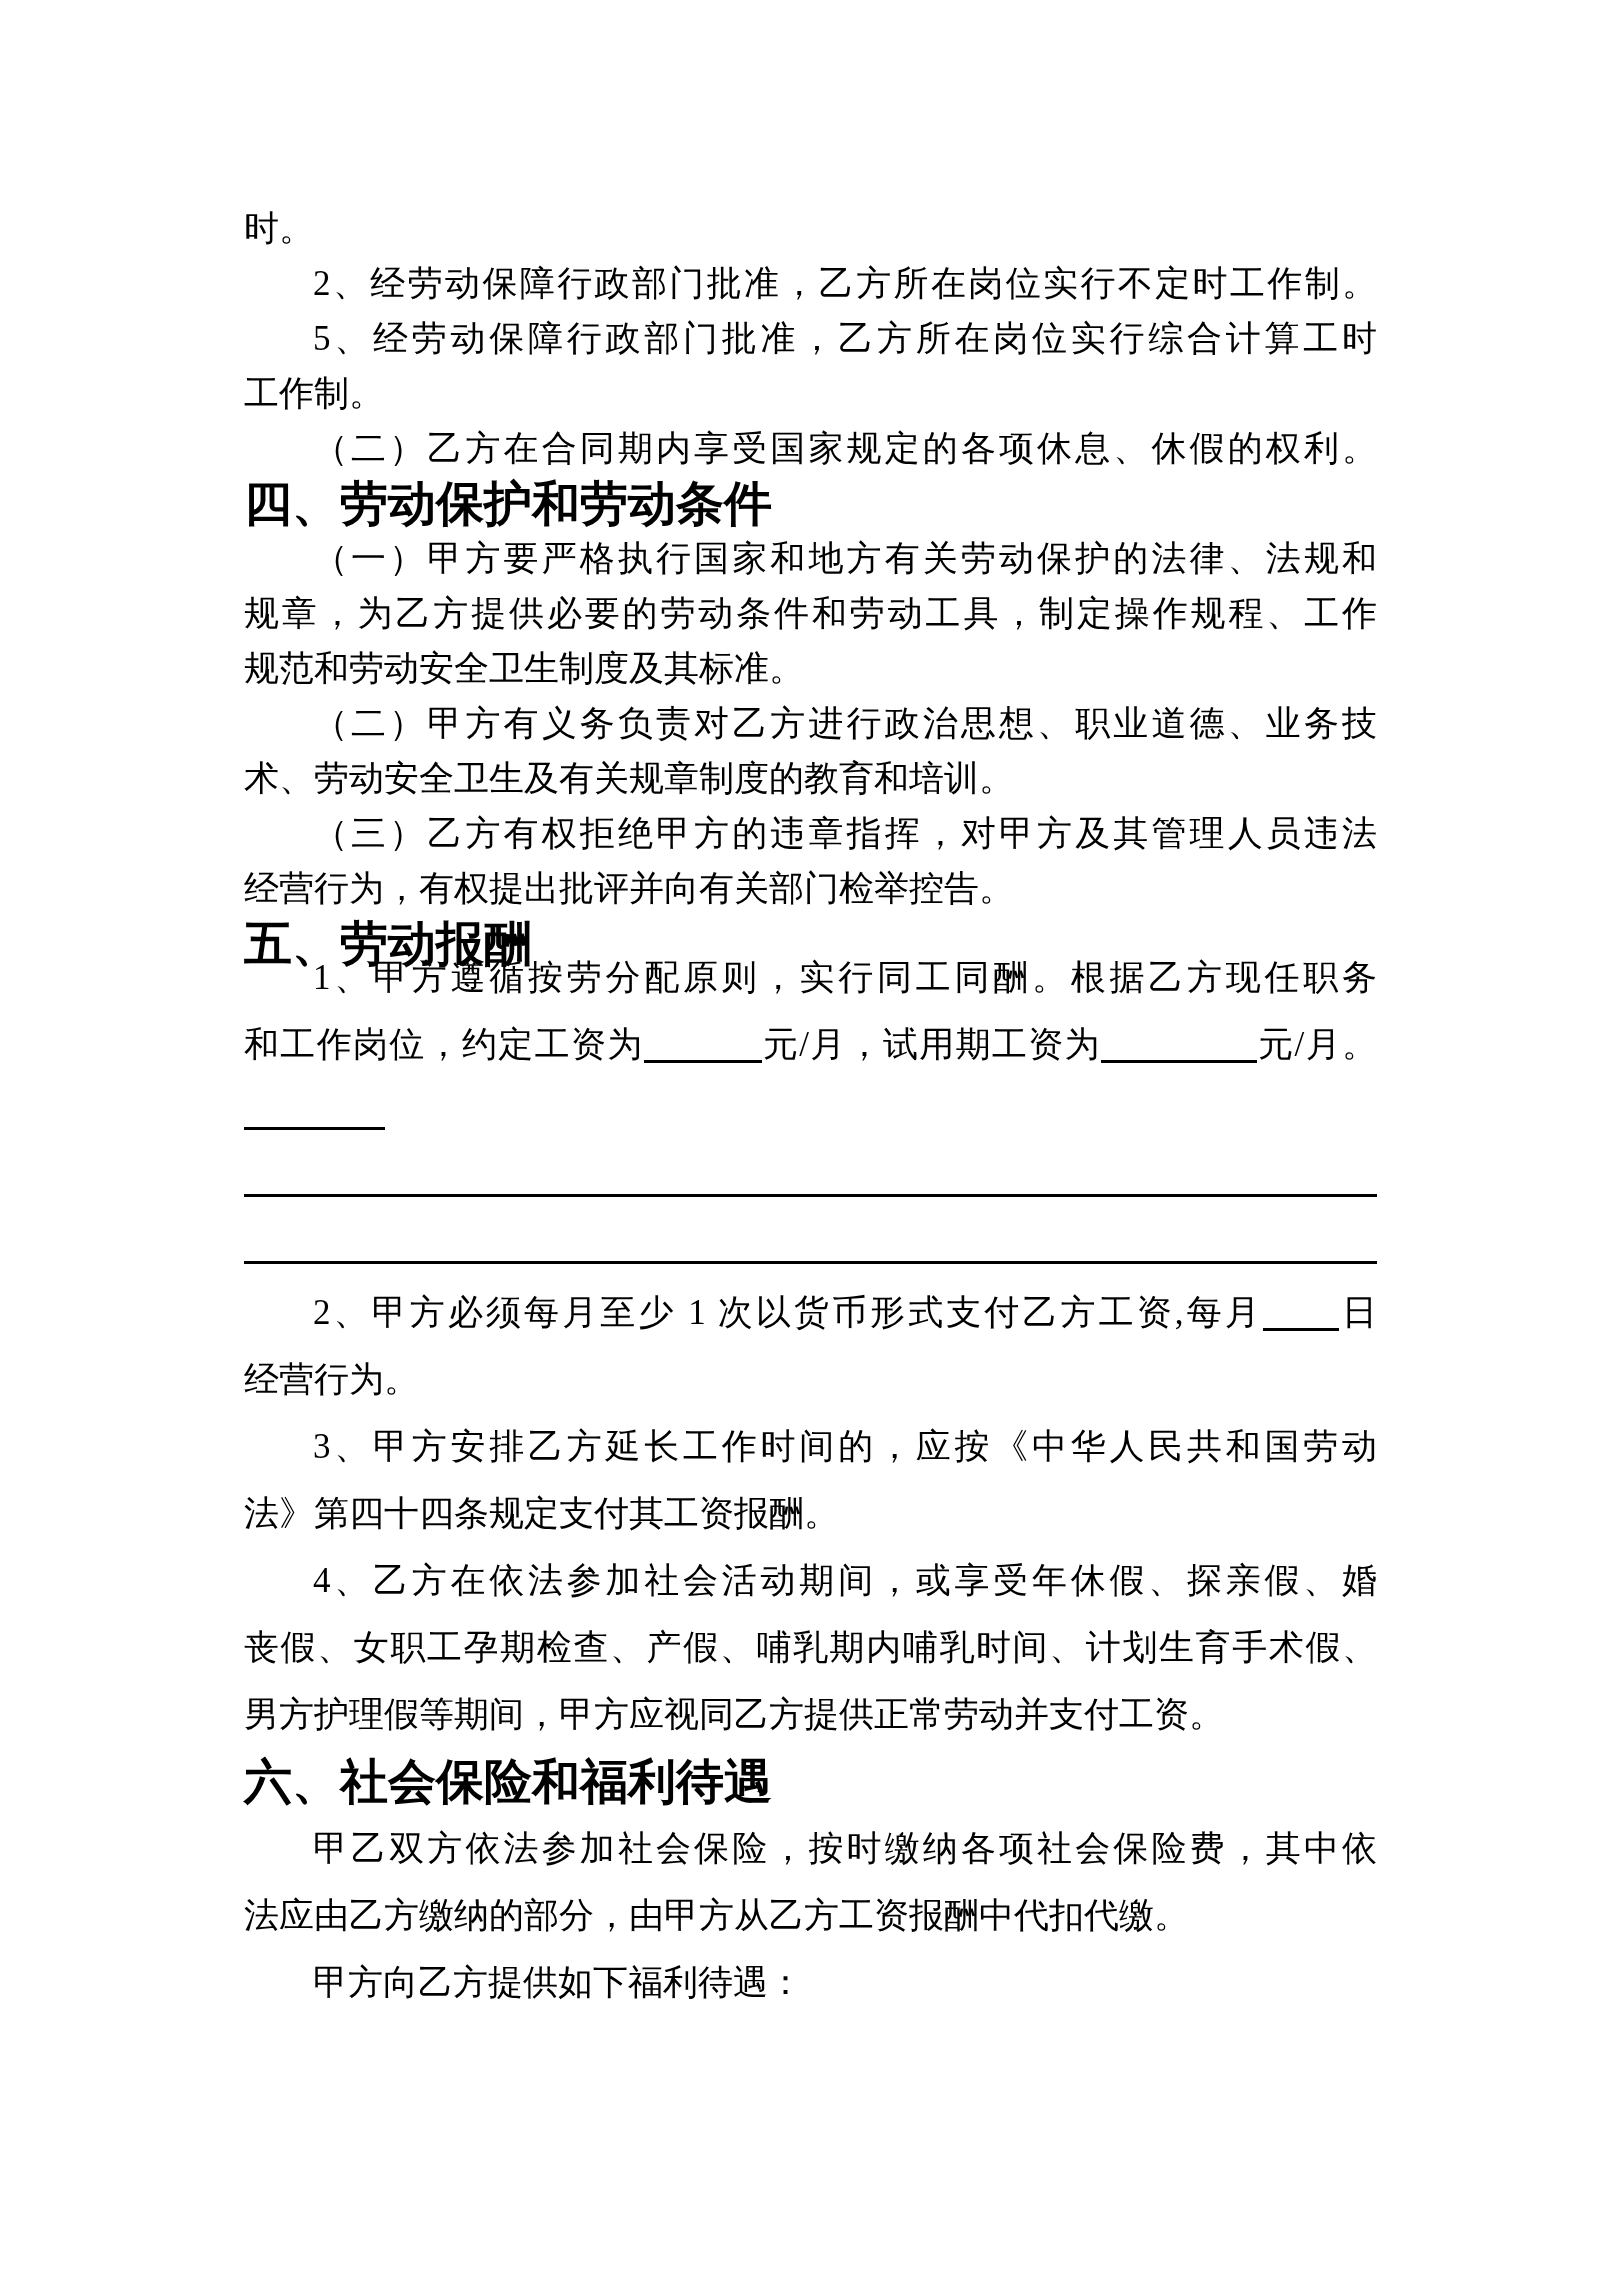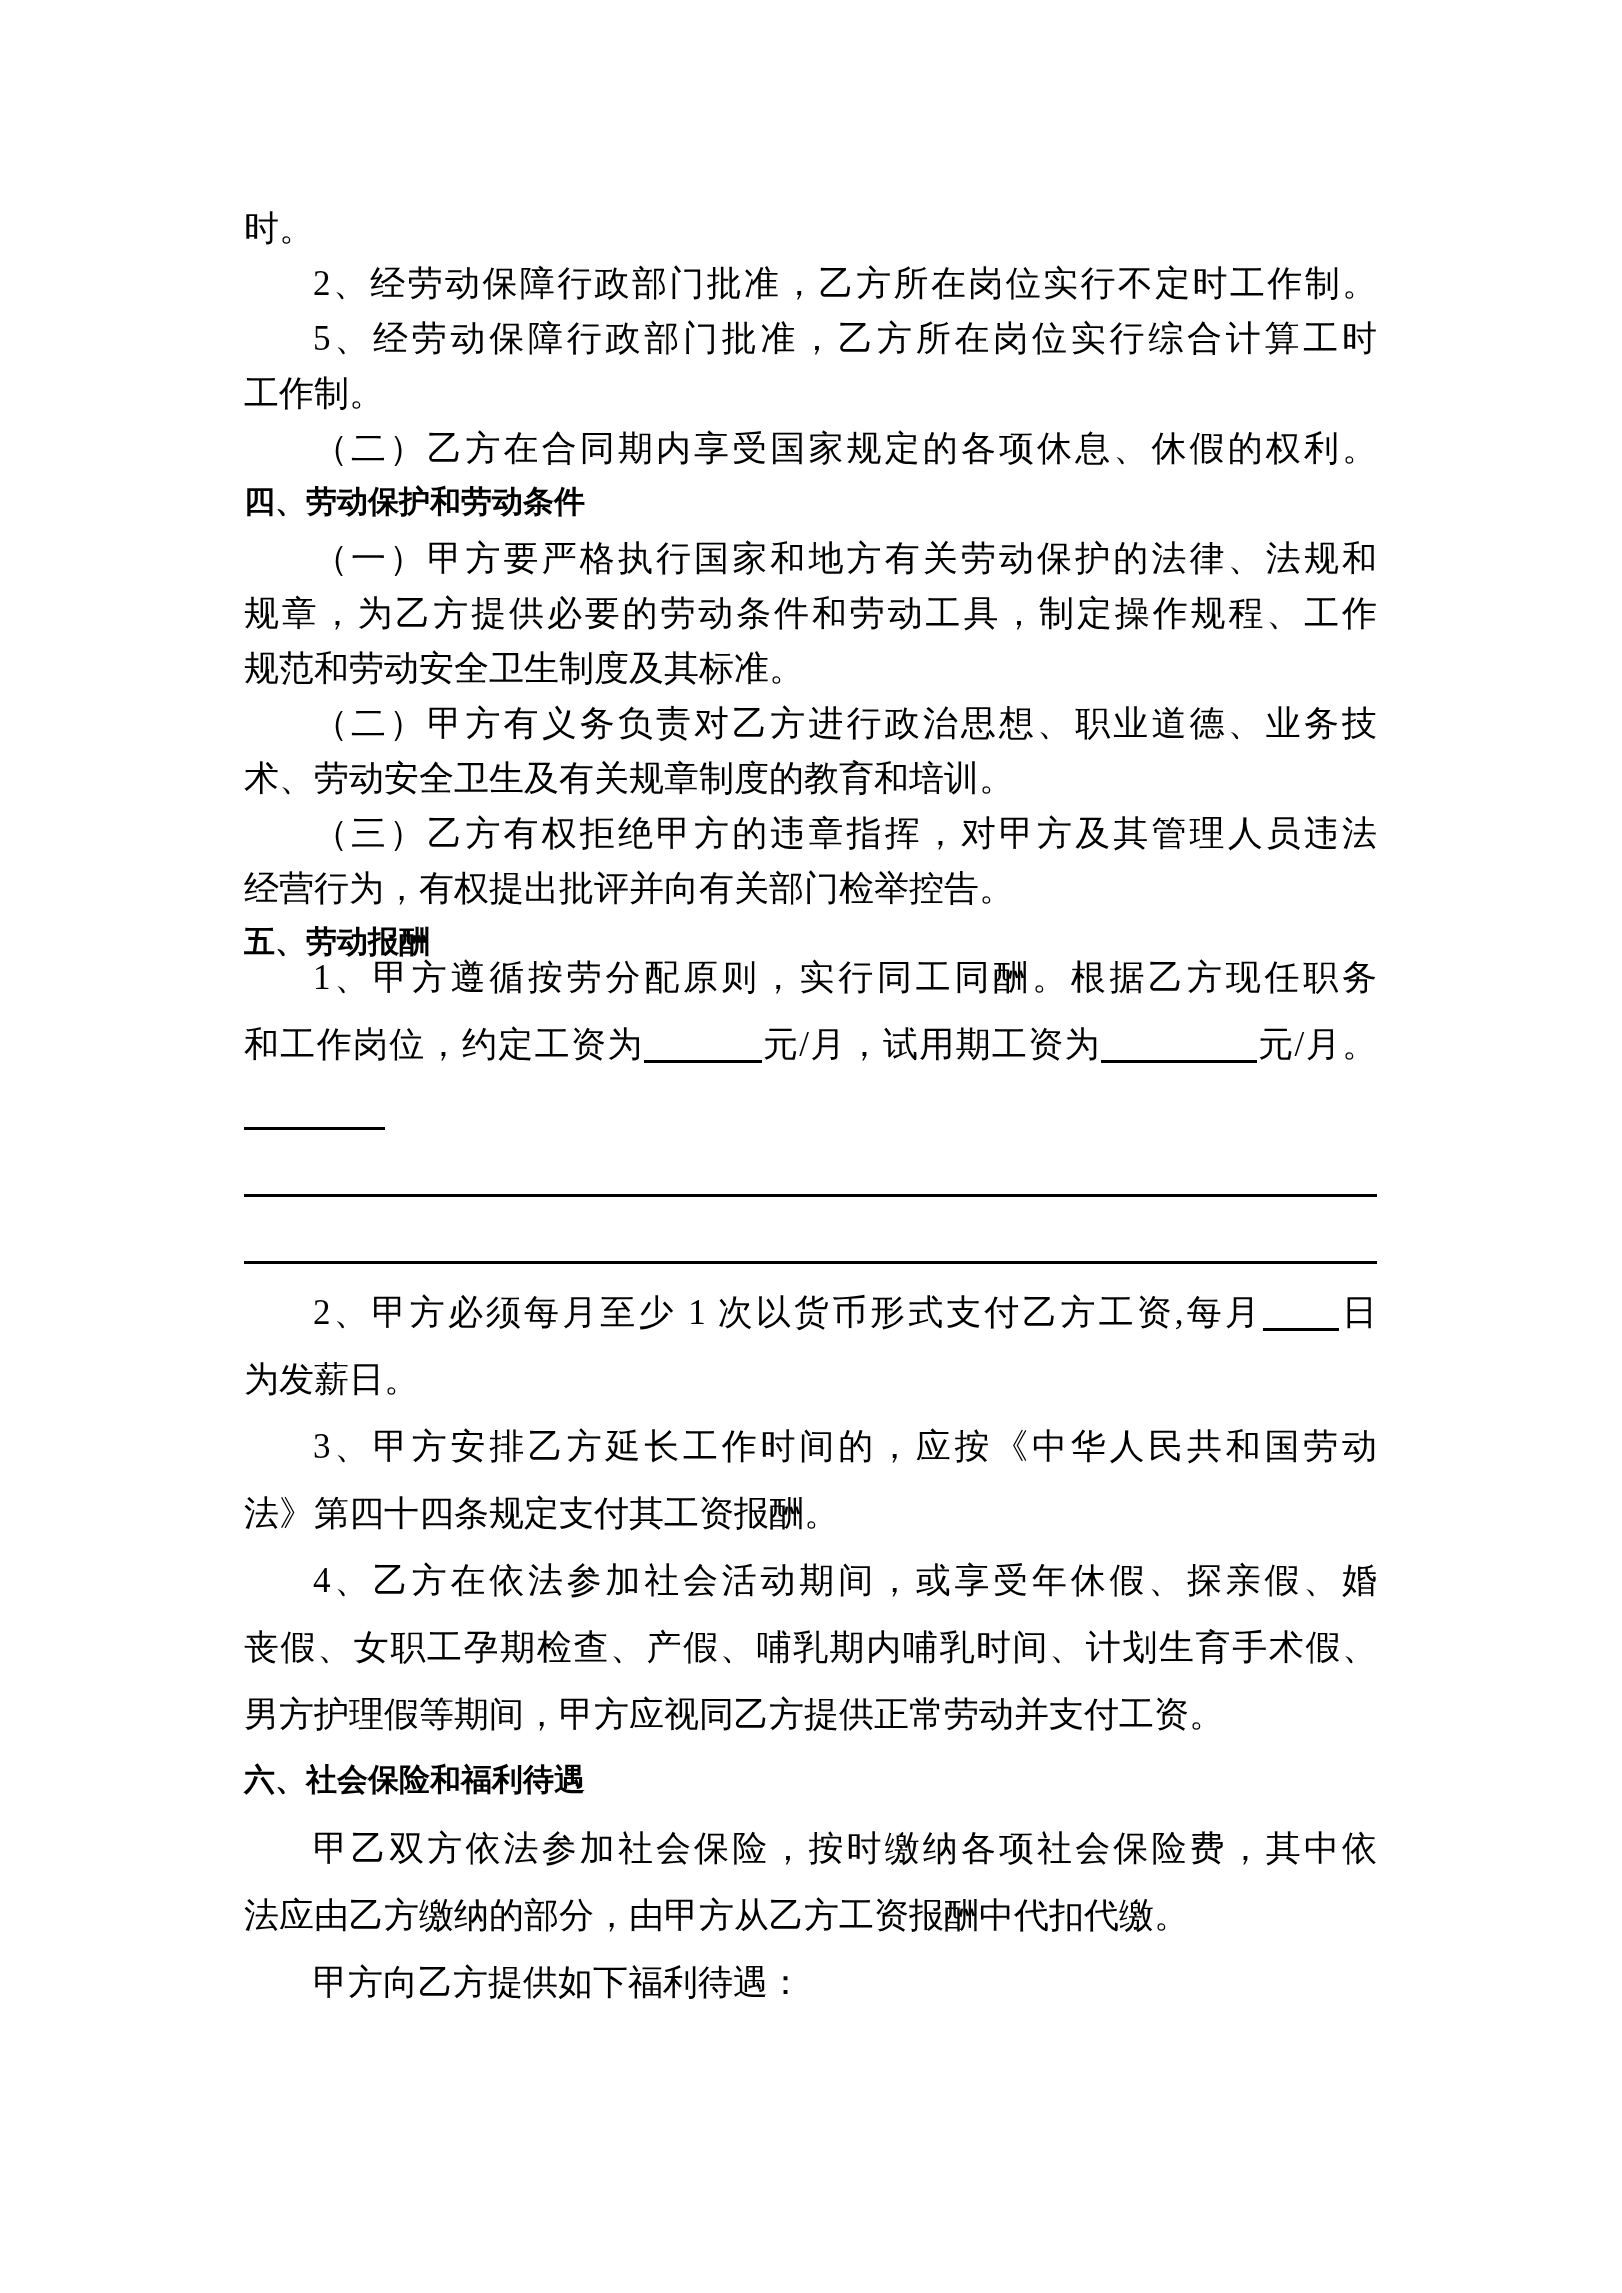--- a/index.html
+++ b/index.html
@@ -38,22 +38,22 @@
     box-sizing: border-box;
   }
   .indent { text-indent: 69px; }
   .fill {
     text-align: justify;
     text-align-last: justify;
     text-justify: inter-character;
   }
   .heading {
     font-weight: bold;
-    font-family: Liberation Mono, monospace;
-    font-size: 31px;
+    font-family: Liberation Sans, sans-serif;
+    font-size: 48px;
   }
   .blank {
     display: inline-block;
     height: 3.6px;
     border-bottom: 3.6px solid #000000;
     vertical-align: -7.3px;
   }
   .w130 { width: 118px; }
   .w172 { width: 156px; }
   .w155 { width: 141px; }
@@ -111,21 +111,21 @@
       <span class="blank wfull"></span>
     </div>
     <div class="line">
       <span class="blank wfull"></span>
     </div>
 
     <div class="line indent fill">
       <span>2、甲方必须每月至少 1 次以货币形式支付乙方工资,每月</span><span class="blank w84"></span><span>日</span>
     </div>
 
-    <div class="line">为发薪日。</div>
+    <div class="line">经营行为。</div>
     <div class="line indent fill">3、甲方安排乙方延长工作时间的，应按《中华人民共和国劳动</div>
     <div class="line">法》第四十四条规定支付其工资报酬。</div>
     <div class="line indent fill">4、乙方在依法参加社会活动期间，或享受年休假、探亲假、婚</div>
     <div class="line fill">丧假、女职工孕期检查、产假、哺乳期内哺乳时间、计划生育手术假、</div>
     <div class="line">男方护理假等期间，甲方应视同乙方提供正常劳动并支付工资。</div>
     <div class="line heading">六、社会保险和福利待遇</div>
     <div class="line indent fill">甲乙双方依法参加社会保险，按时缴纳各项社会保险费，其中依</div>
     <div class="line">法应由乙方缴纳的部分，由甲方从乙方工资报酬中代扣代缴。</div>
 
     <div class="line flexline">

